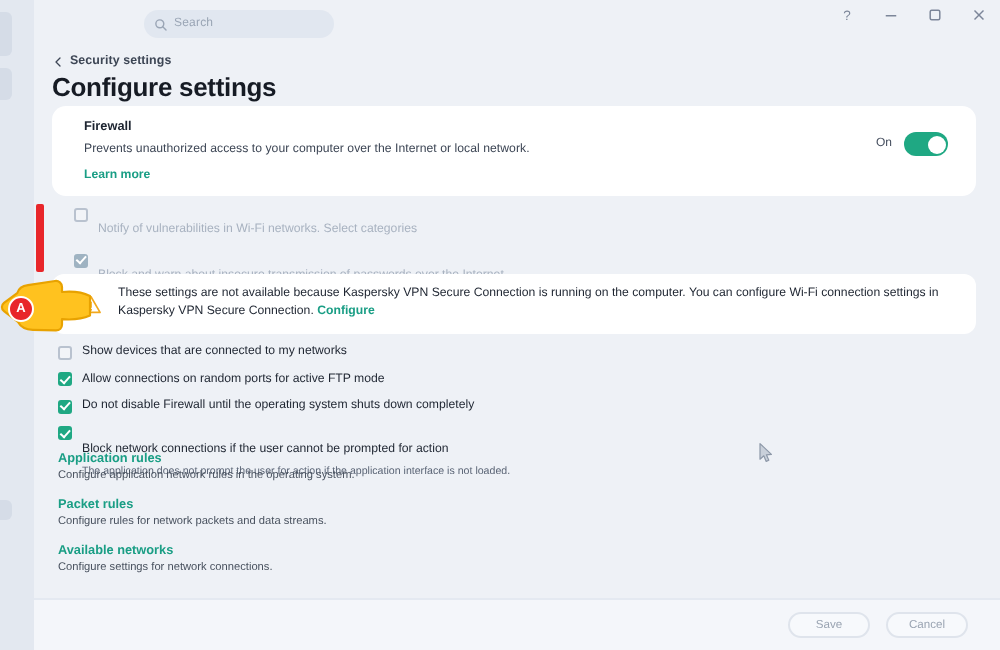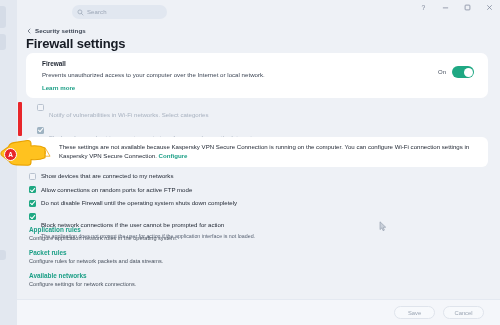--- a/index.html
+++ b/index.html
@@ -243,21 +243,21 @@
       </div>
     </div>
 
     <div class="breadcrumb">
       <svg class="bc-chev" viewBox="0 0 12 12">
         <polyline points="8,2 4,6 8,10" fill="none" stroke="#3d4655" stroke-width="1.3" stroke-linecap="round" stroke-linejoin="round"></polyline>
       </svg>
       <span class="bc-text">Security settings</span>
     </div>
 
-    <div class="page-title">Firewall settings</div>
+    <div class="page-title">Configure settings</div>
 
     <div class="card">
       <div class="card-title">Firewall</div>
       <div class="card-desc">Prevents unauthorized access to your computer over the Internet or local network.</div>
       <div class="card-link">Learn more</div>
       <div class="toggle-wrap">
         <span class="toggle-label">On</span>
         <div class="toggle">
           <div class="knob"></div>
         </div>

